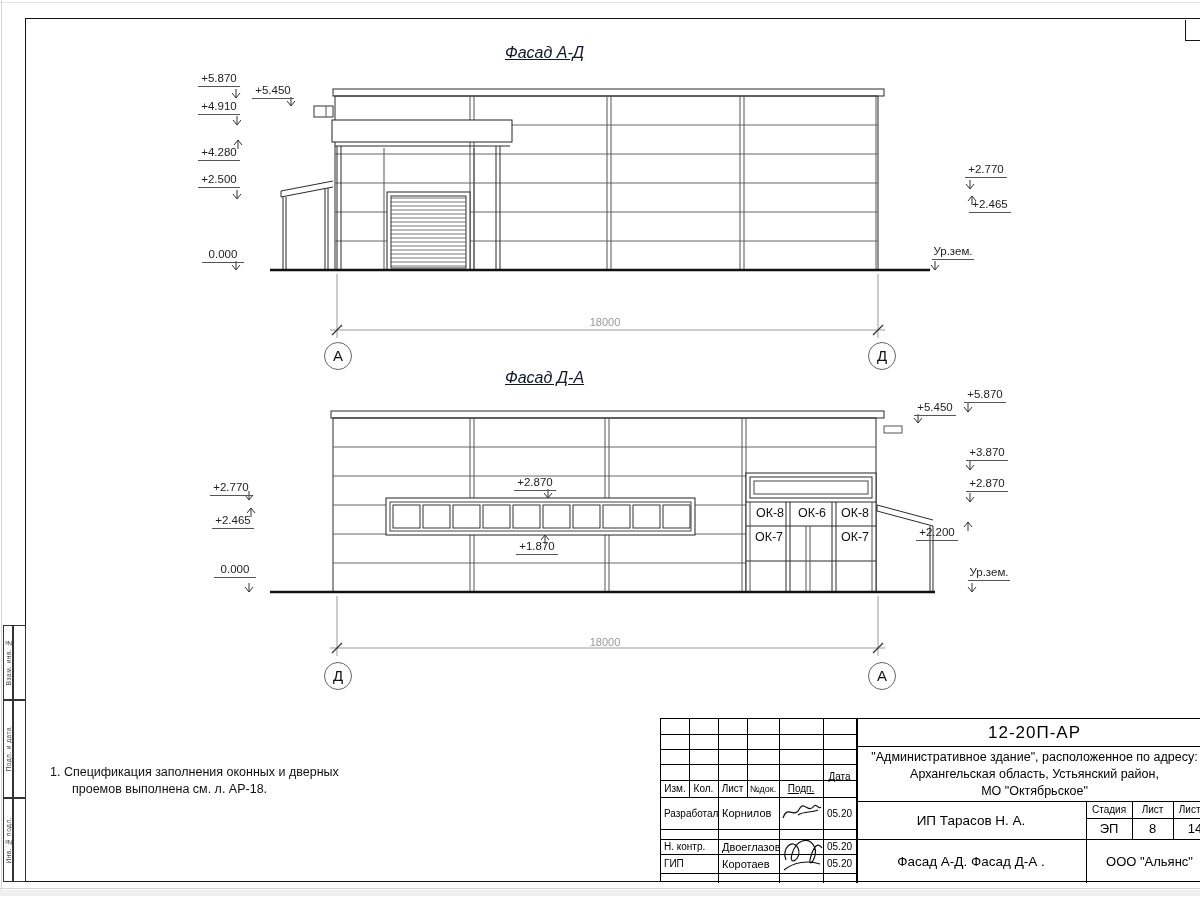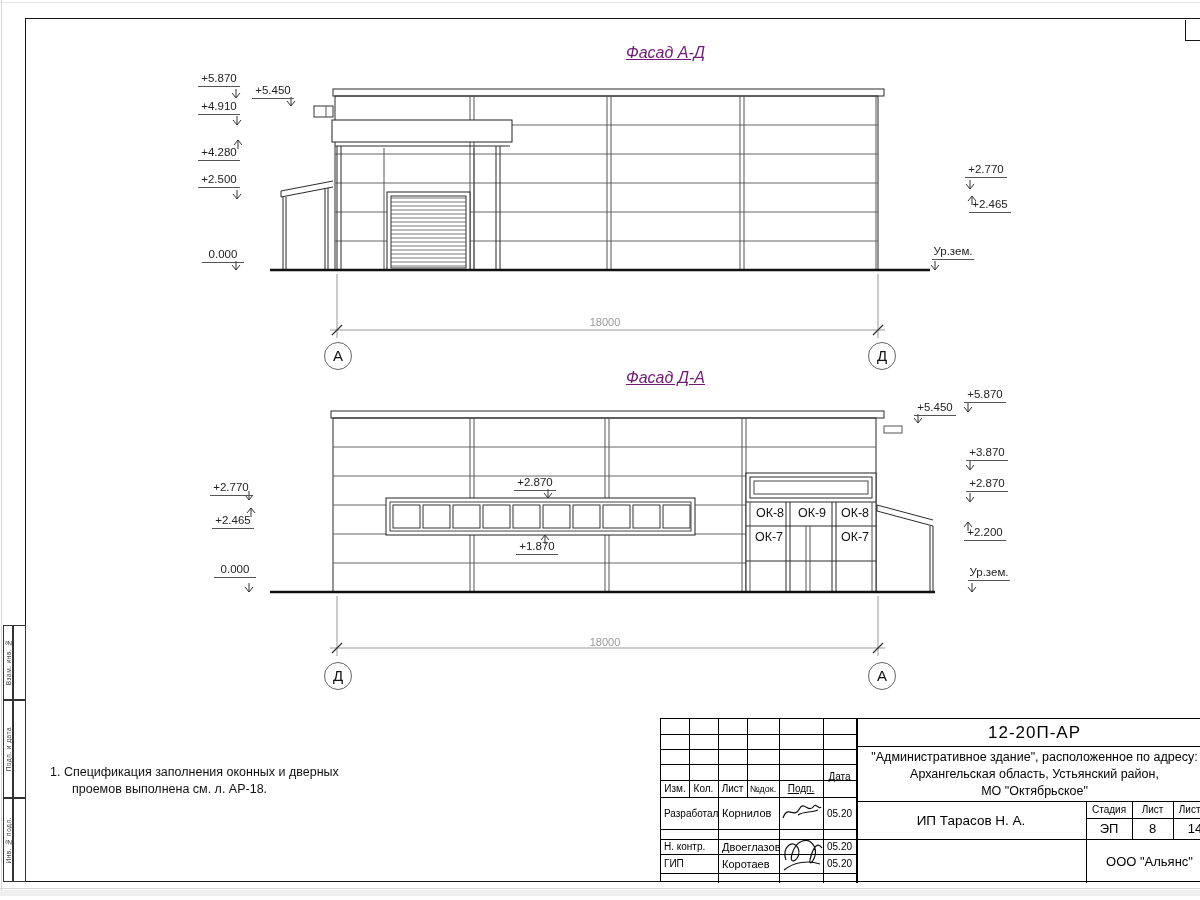--- a/index.html
+++ b/index.html
@@ -6,22 +6,22 @@
   body{width:1200px;height:900px;overflow:hidden;position:relative;background:#fff;
        font-family:"Liberation Sans",sans-serif;color:#111;}
   #sheet{position:absolute;left:0;top:0;width:1200px;height:900px;}
   .edge{position:absolute;background:#d6d6d6;}
   .frame{position:absolute;left:25px;top:18px;width:1190px;height:864px;
          border:1.6px solid #161616;box-sizing:border-box;}
   .corner-box{position:absolute;left:1185px;top:20px;width:30px;height:21px;
               border-left:1.5px solid #161616;border-bottom:1.5px solid #161616;box-sizing:border-box;}
   svg{position:absolute;}
   
-  .ftitle{position:absolute;width:200px;text-align:right;font-style:italic;
-          font-size:16px;text-decoration:underline;color:#701a75;}
+  .ftitle{position:absolute;width:200px;text-align:left;font-style:italic;
+          font-size:16px;text-decoration:underline;color:#0f172a;}
   
   .ev{position:absolute;width:42px;text-align:center;font-size:11.5px;line-height:1.15;
       color:#222;border-bottom:1px solid #555;padding-bottom:1px;white-space:nowrap;}
   .dim{position:absolute;width:60px;text-align:center;font-size:11px;color:#999;}
   .axis{position:absolute;width:26px;height:26px;border:1px solid #666;border-radius:50%;
         text-align:center;line-height:26px;font-size:15px;color:#111;background:#fff;}
   .wlabel{position:absolute;width:36px;text-align:center;font-size:12.5px;color:#111;}
   .note{position:absolute;font-size:12.5px;color:#111;white-space:nowrap;}
   
   .ss{position:absolute;border:1px solid #333;box-sizing:border-box;background:#fff;
@@ -255,24 +255,24 @@
   <div class="ftitle" style="left:505px;top:369px;">Фасад Д-А</div>
   <div class="ev" style="left:210px;top:481px;">+2.770</div>
   <div class="ev" style="left:212px;top:514px;">+2.465</div>
   <div class="ev" style="left:214px;top:563px;">0.000</div>
   <div class="ev" style="left:514px;top:476px;">+2.870</div>
   <div class="ev" style="left:516px;top:540px;">+1.870</div>
   <div class="ev" style="left:964px;top:388px;">+5.870</div>
   <div class="ev" style="left:914px;top:401px;">+5.450</div>
   <div class="ev" style="left:966px;top:446px;">+3.870</div>
   <div class="ev" style="left:966px;top:477px;">+2.870</div>
-  <div class="ev" style="left:964px;top:526px;">+2.200</div>
+  <div class="ev" style="left:916px;top:526px;">+2.200</div>
   <div class="ev" style="left:968px;top:566px;">Ур.зем.</div>
   <div class="wlabel" style="left:752px;top:506px;">ОК-8</div>
-  <div class="wlabel" style="left:794px;top:506px;">ОК-9</div>
+  <div class="wlabel" style="left:794px;top:506px;">ОК-6</div>
   <div class="wlabel" style="left:837px;top:506px;">ОК-8</div>
   <div class="wlabel" style="left:751px;top:530px;">ОК-7</div>
   <div class="wlabel" style="left:837px;top:530px;">ОК-7</div>
   <div class="dim" style="left:575px;top:636px;">18000</div>
   <div class="axis" style="left:324px;top:662px;">Д</div>
   <div class="axis" style="left:868px;top:662px;">А</div>
 
   <div class="note" style="left:50px;top:765px;">1. Спецификация заполнения оконных и дверных</div>
   <div class="note" style="left:72px;top:782px;">проемов выполнена см. л. АР-18.</div>
 
@@ -323,20 +323,21 @@
     <div class="cell proj" style="left:195px;top:30px;width:357px;height:17px;">"Административное здание", расположенное по адресу:</div>
     <div class="cell proj" style="left:195px;top:47px;width:357px;height:17px;">Архангельская область, Устьянский район,</div>
     <div class="cell proj" style="left:195px;top:64px;width:357px;height:17px;">МО "Октябрьское"</div>
     <div class="cell client" style="left:195px;top:82px;width:230px;height:38px;">ИП Тарасов Н. А.</div>
     <div class="cell hdr" style="left:425px;top:82px;width:46px;height:17px;">Стадия</div>
     <div class="cell hdr" style="left:471px;top:82px;width:41px;height:17px;">Лист</div>
     <div class="cell hdr" style="left:512px;top:82px;width:44px;height:17px;">Листов</div>
     <div class="cell stageval" style="left:425px;top:99px;width:46px;height:21px;">ЭП</div>
     <div class="cell stageval" style="left:471px;top:99px;width:41px;height:21px;">8</div>
     <div class="cell stageval" style="left:512px;top:99px;width:44px;height:21px;">14</div>
+    <div class="cell dtitle" style="left:195px;top:120px;width:230px;height:44px;">Фасад А-Д. Фасад Д-А .</div>
     <div class="cell company" style="left:425px;top:120px;width:127px;height:44px;">ООО "Альянс"</div>
   </div>
 
   <svg style="left:778px;top:798px;" width="46" height="82" viewBox="0 0 46 82">
     <g stroke="#111" stroke-width="1.2" fill="none">
       <path d="M5,20 C10,6 16,22 22,10 C26,3 31,16 36,8 C38,5 41,12 43,9 M20,17 C26,13 33,15 40,12"></path>
       <path d="M8,62 C3,50 15,40 20,50 C25,60 10,70 14,56 C18,42 30,38 36,48 C42,58 28,74 33,58 C36,48 40,44 44,50 M6,72 C16,64 30,62 42,66"></path>
     </g>
   </svg>
 

